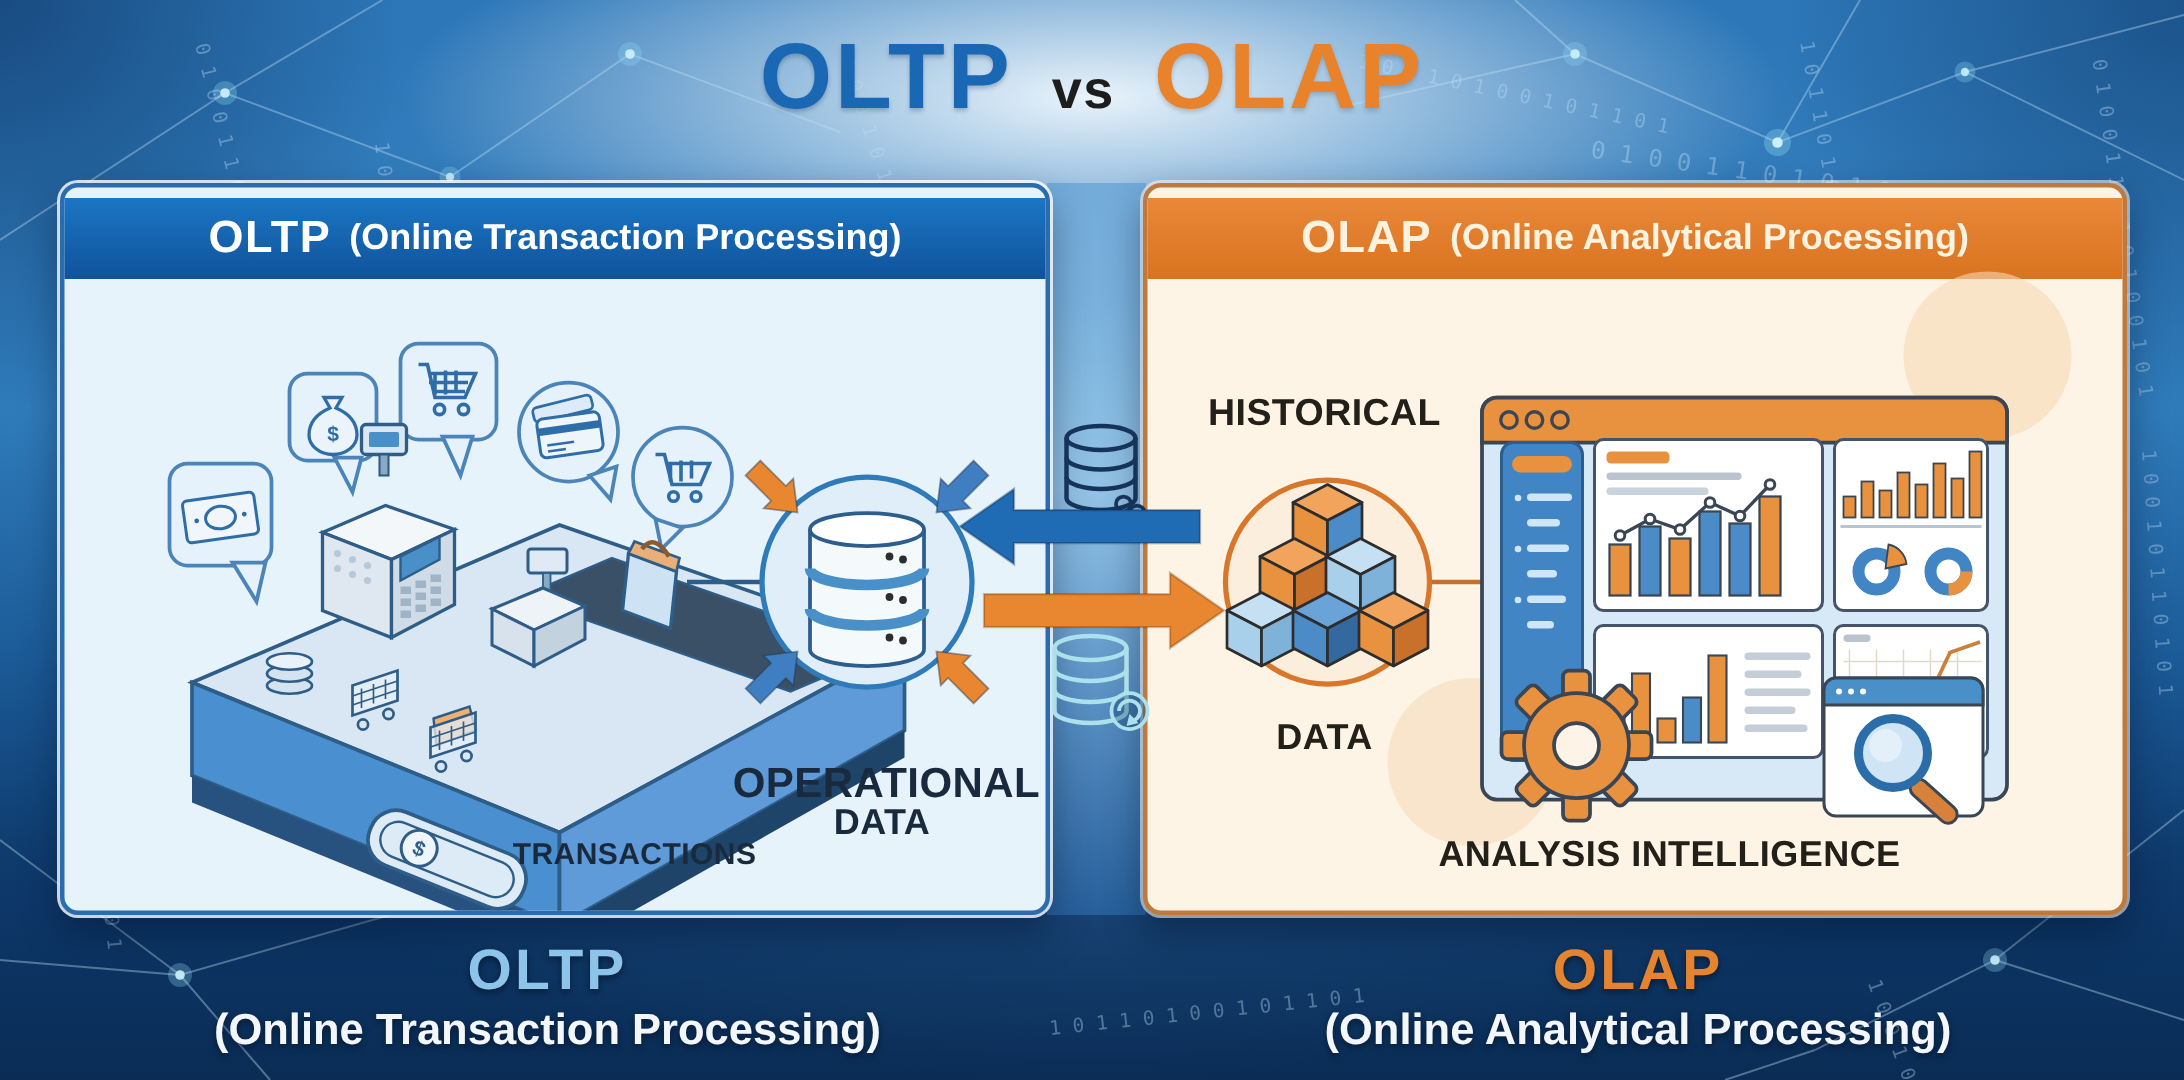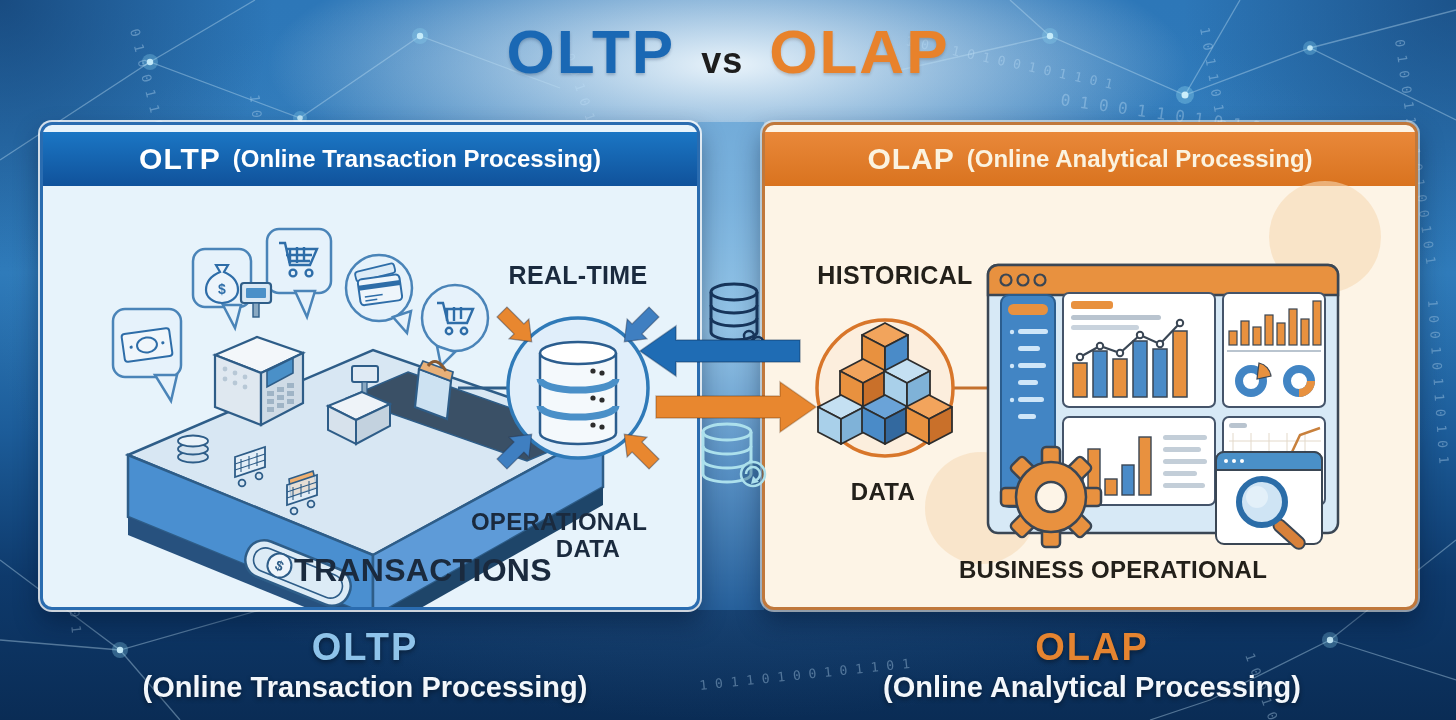--- a/index.html
+++ b/index.html
@@ -262,24 +262,23 @@
         </g>
         <g stroke="#24344d" stroke-opacity="0.45" stroke-width="1.2">
           <path d="M-7,0 h14 v24 h7 l-14,18 l-14,-18 h7 z" transform="translate(459,187) rotate(-45)" fill="#e8872f"></path>
           <path d="M-7,0 h14 v24 h7 l-14,18 l-14,-18 h7 z" transform="translate(611,187) rotate(45)" fill="#3f7fc1"></path>
           <path d="M-7,0 h14 v24 h7 l-14,18 l-14,-18 h7 z" transform="translate(459,339) rotate(-135)" fill="#3f7fc1"></path>
           <path d="M-7,0 h14 v24 h7 l-14,18 l-14,-18 h7 z" transform="translate(611,339) rotate(135)" fill="#e8872f"></path>
         </g>
       </g>
     </svg>
 
-    <div class="lbl" style="left:425px;top:137px;width:220px;font-size:25px;">REAL-TIME</div>
-    <div class="lbl" style="left:388px;top:384px;width:256px;font-size:24px;">OPERATIONAL</div>
+    <div class="lbl" style="left:420px;top:384px;width:256px;font-size:28px;">OPERATIONAL</div>
     <div class="lbl" style="left:430px;top:411px;width:230px;font-size:24px;">DATA</div>
-    <div class="lbl" style="left:205px;top:432px;width:350px;font-size:32px;">TRANSACTIONS</div>
+    <div class="lbl" style="left:205px;top:432px;width:350px;font-size:20px;">TRANSACTIONS</div>
   </section>
 
   <section class="panel panel-right">
     <div class="panel-header">
       <span class="ph-acr">OLAP</span>
       <span class="ph-full">(Online Analytical Processing)</span>
     </div>
 
     <svg class="art" width="650" height="482" viewBox="0 0 650 482">
 
@@ -436,23 +435,23 @@
           <circle cx="469" cy="336" r="2" fill="#ffffff"></circle>
           <circle cx="477" cy="336" r="2" fill="#ffffff"></circle>
         <g>
           <rect x="514" y="392" width="38" height="12" rx="6" transform="rotate(42 514 392)" fill="#d8813a" stroke="#3a4654" stroke-width="2"></rect>
           <circle cx="497" cy="377" r="23" fill="#cfe4f4" stroke="#2b6da8" stroke-width="6"></circle>
           <circle cx="492" cy="372" r="11" fill="#e4f1fa" opacity="0.9"></circle>
         </g>
       </g>
     </svg>
 
-    <div class="lbl" style="left:0px;top:137px;width:236px;font-size:25px;padding-left:12px;">HISTORICAL</div>
+    <div class="lbl" style="left:0px;top:137px;width:236px;font-size:25px;">HISTORICAL</div>
     <div class="lbl" style="left:0px;top:354px;width:236px;font-size:24px;">DATA</div>
-    <div class="lbl" style="left:123px;top:432px;width:450px;font-size:24px;">BUSINESS OPERATIONAL</div>
+    <div class="lbl" style="left:123px;top:432px;width:450px;font-size:24px;">ANALYSIS INTELLIGENCE</div>
   </section>
 
   <svg class="mid-overlay" width="1456" height="720" viewBox="0 0 1456 720">
 
     <g fill="none" stroke="#16345a" stroke-width="3">
       <path d="M711,292 v40 a23,8 0 0 0 46,0 v-40"></path>
       <ellipse cx="734" cy="292" rx="23" ry="8"></ellipse>
       <path d="M711,305 a23,8 0 0 0 46,0"></path>
       <path d="M711,318 a23,8 0 0 0 46,0"></path>
       <circle cx="749" cy="336" r="5" stroke-width="2.5"></circle>

